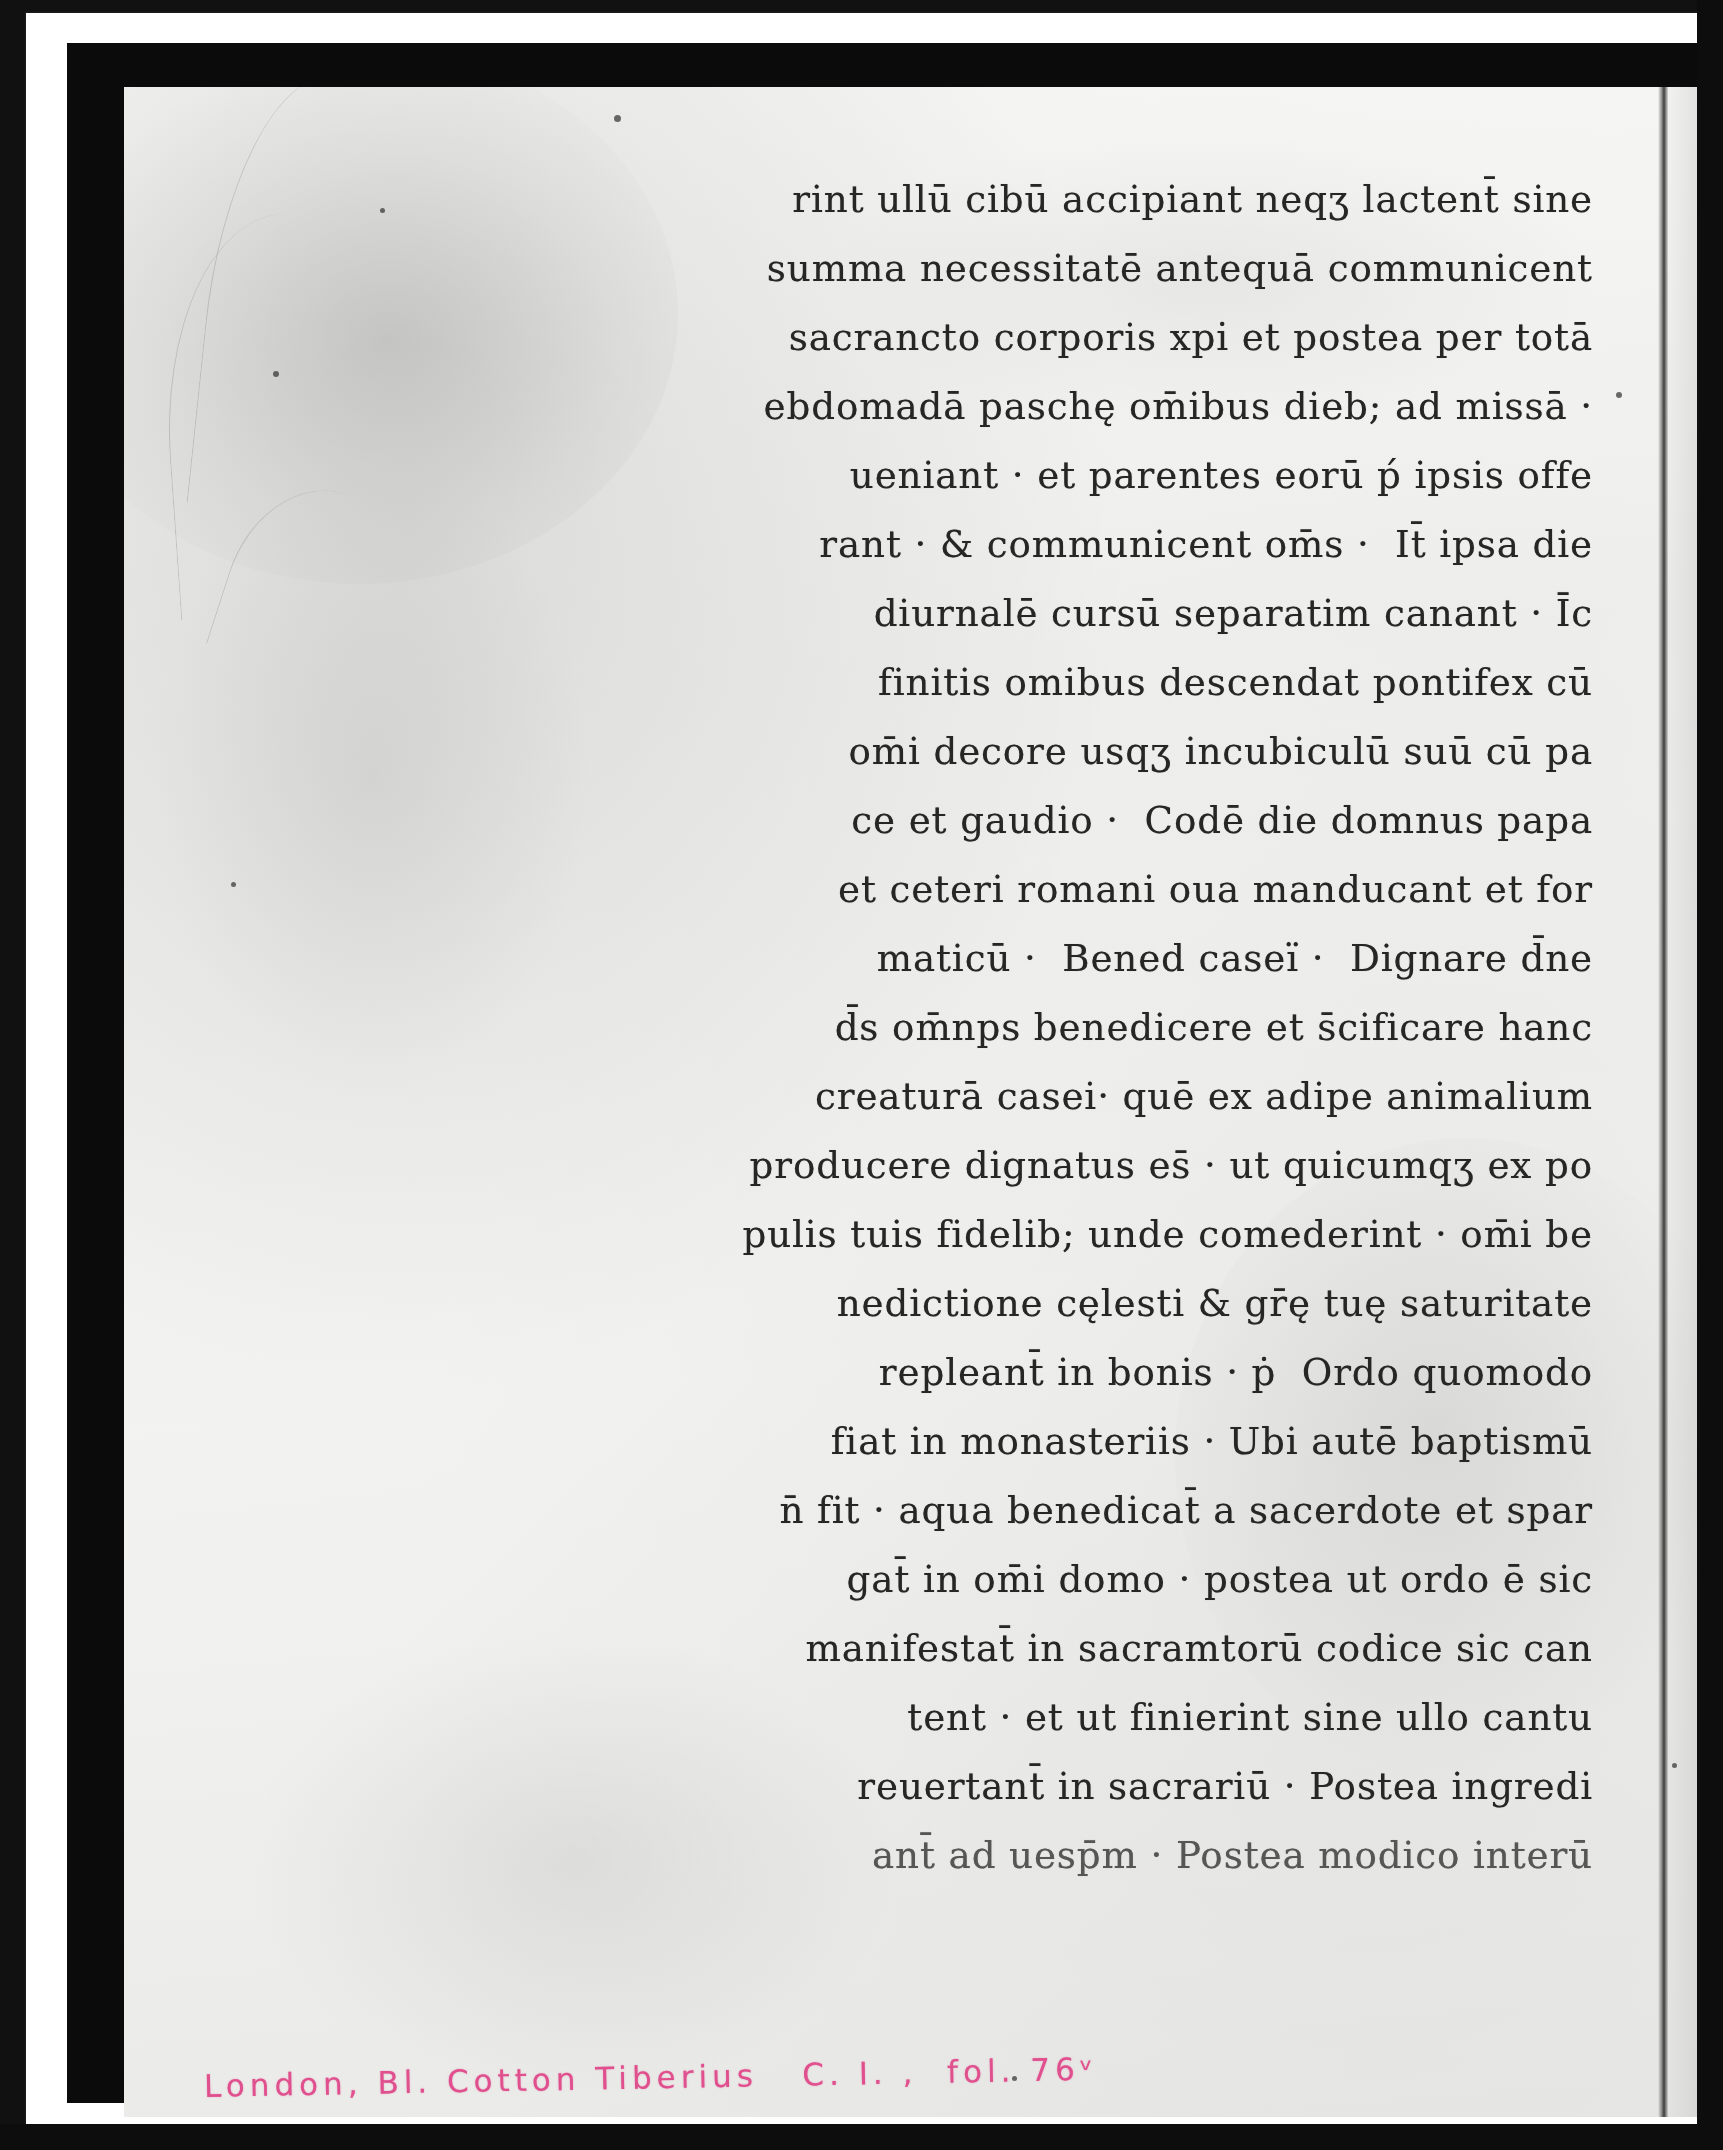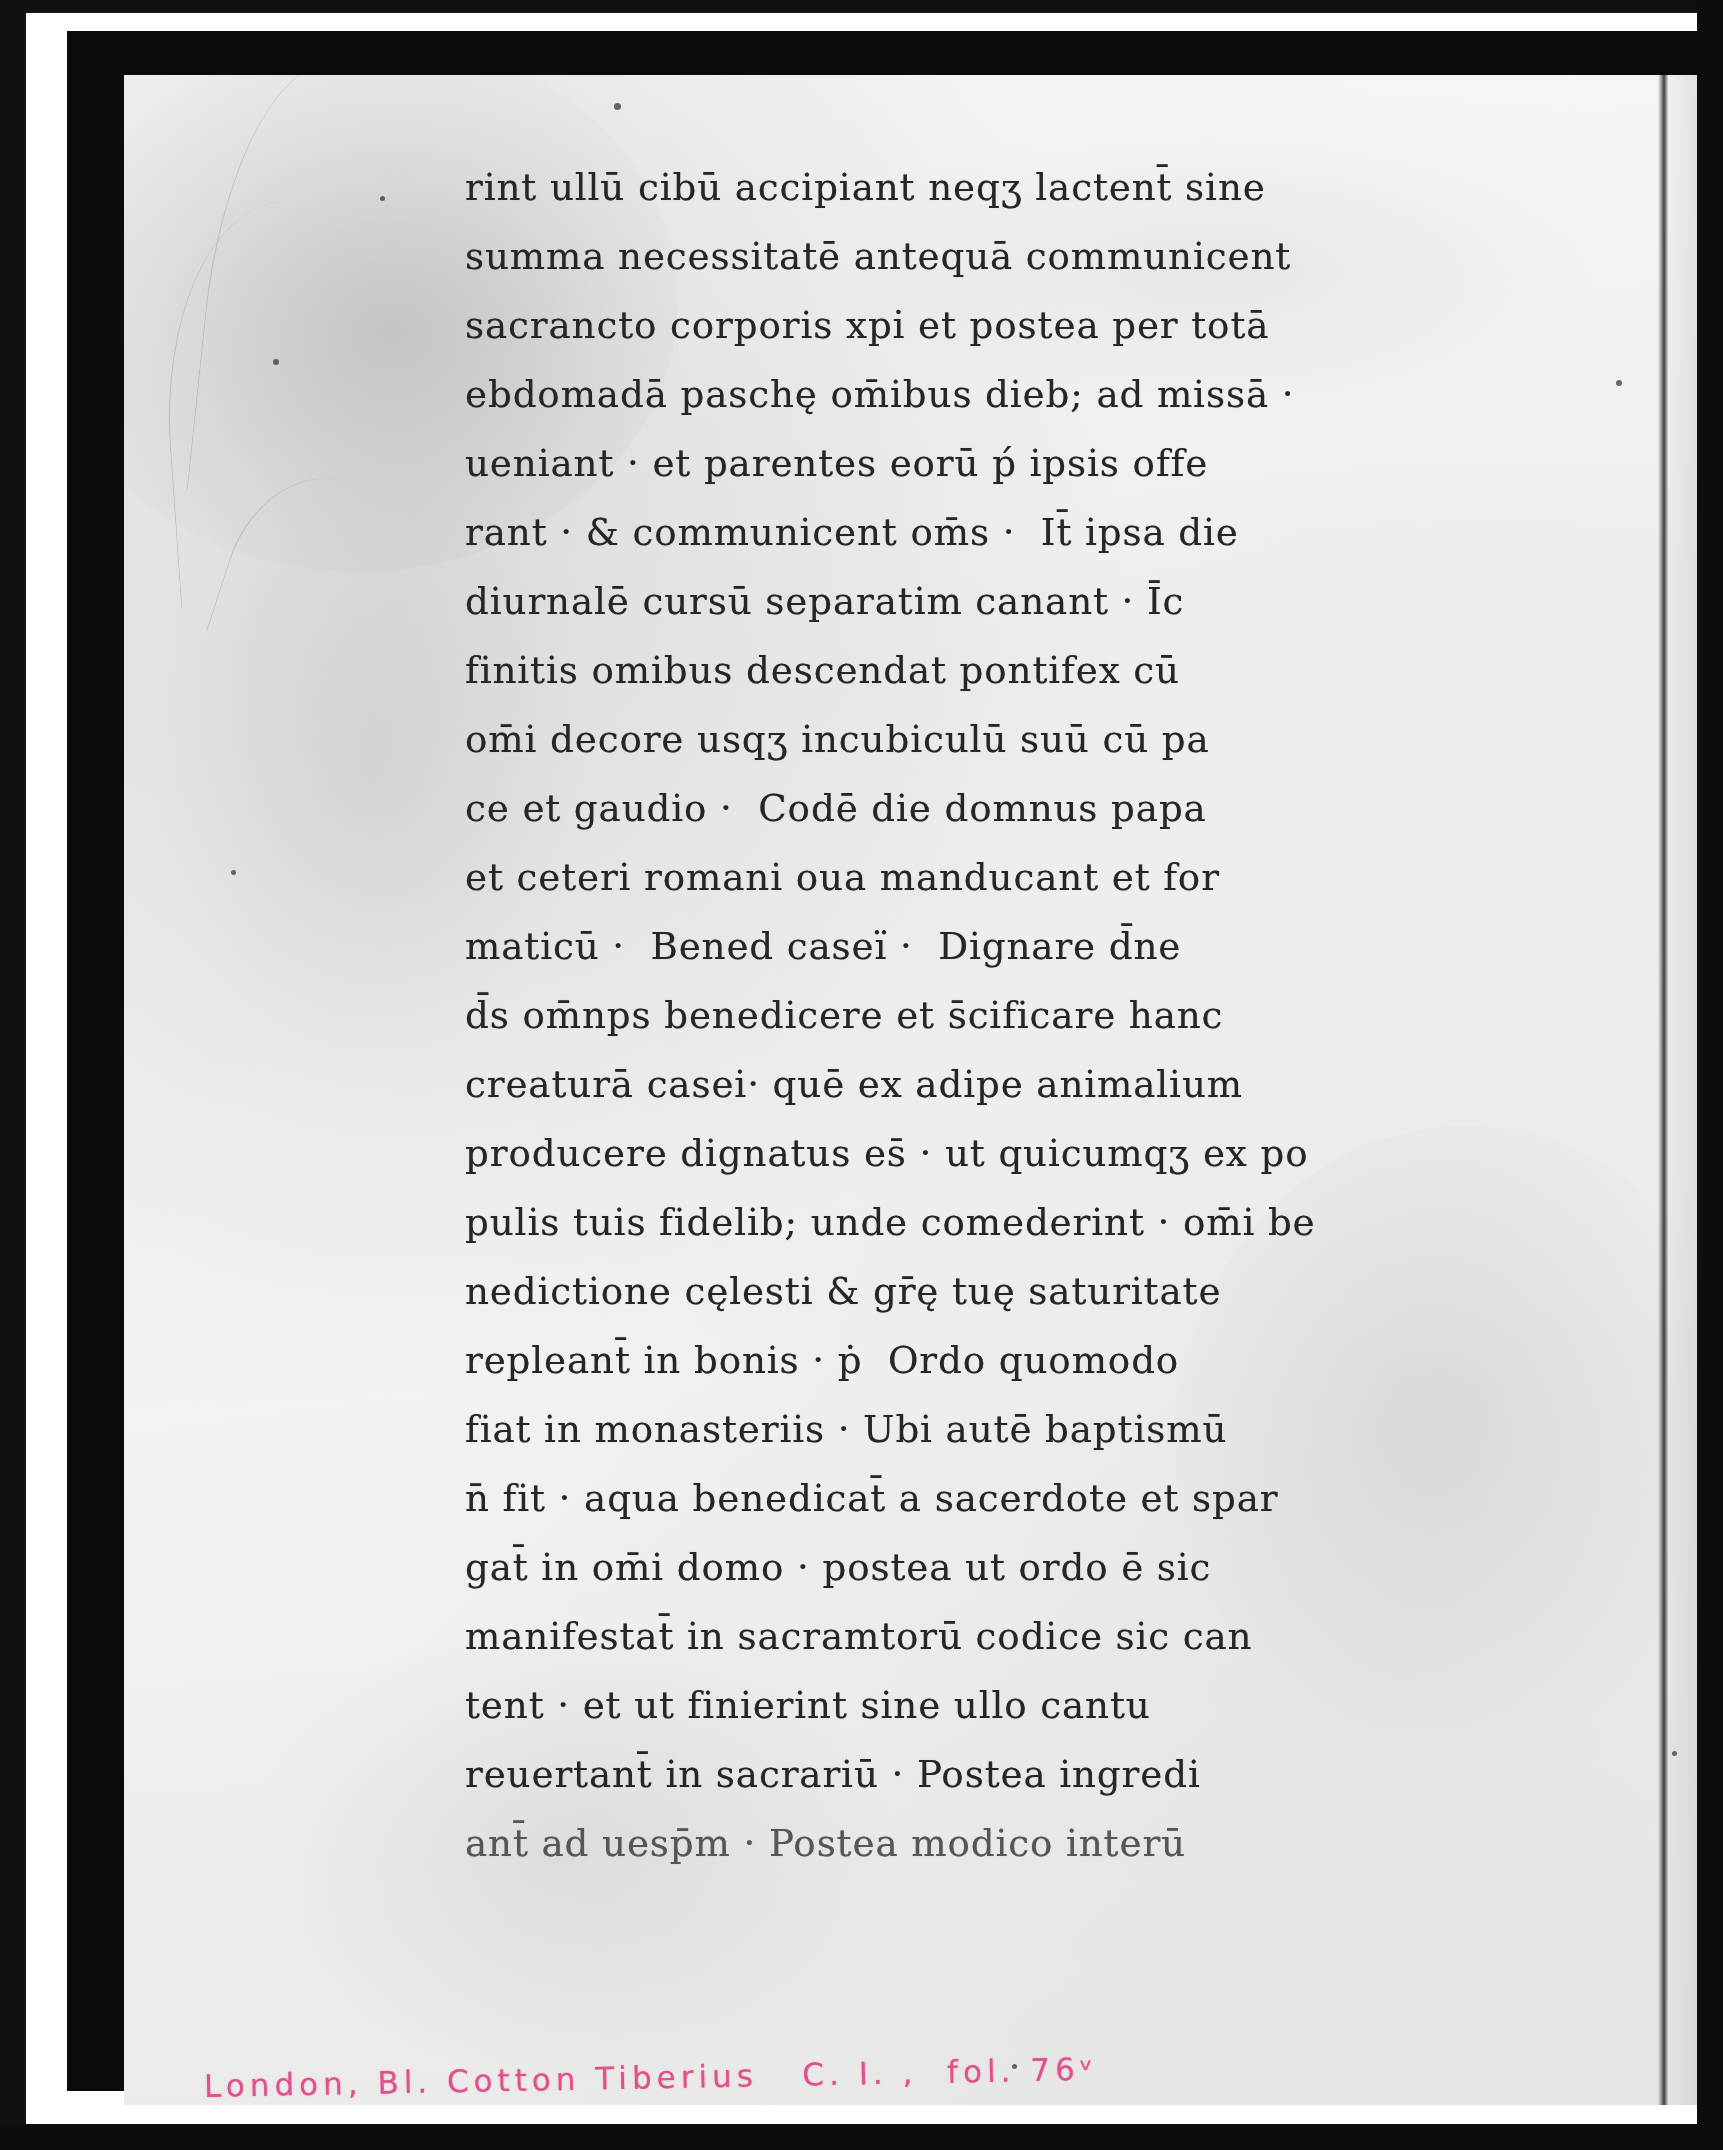--- a/index.html
+++ b/index.html
@@ -31,24 +31,25 @@
     width: 1673px;
     height: 2111px;
     background: #ffffff;
     box-shadow: 0 0 0 1.4px #1a1a1a;
   }
 
   
   #mount-border {
     position: absolute;
     left: 41px;
-    top: 18px;
+    top: 30px;
     width: 1639px;
     height: 2060px;
     background: #0b0b0b;
+    text-align: right;
   }
 
   
   #folio {
     position: absolute;
     left: 57px;
     top: 44px;
     width: 1608px;
     height: 2030px;
     background:

